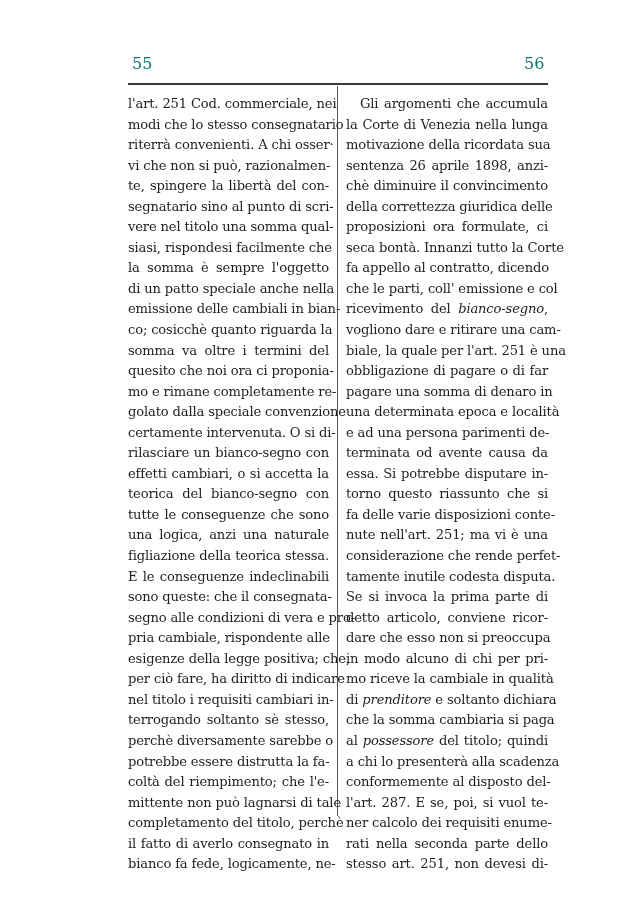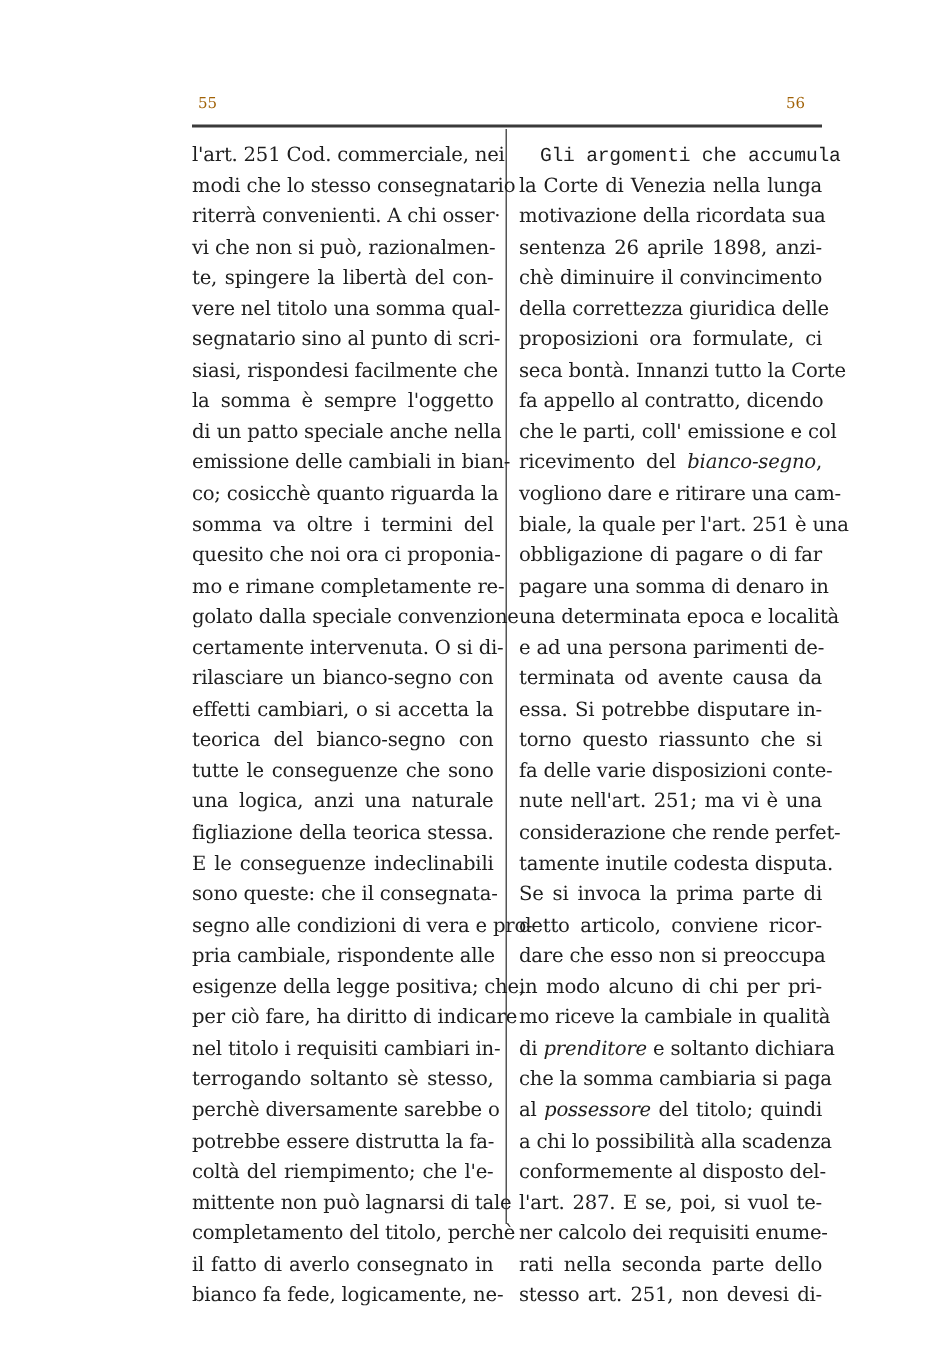--- a/index.html
+++ b/index.html
@@ -1,47 +1,47 @@
 <!DOCTYPE html>
 <html><head>
 <meta charset="utf-8">
 <style>
   html, body { margin: 0; padding: 0; }
   body {
     width: 618px; height: 900px; background: #ffffff; position: relative; overflow: hidden;
     font-family: "DejaVu Serif", "Liberation Serif", serif; color: #1e1e1e;
   }
-  .page-num { position: absolute; top: 64px; font-size: 10px; color: #a16207; }
+  .page-num { position: absolute; top: 54px; font-size: 16px; color: #0f766e; }
   #pn-left { left: 132px; }
   #pn-right { left: 524px; }
   .rule { position: absolute; left: 128px; width: 420px; top: 83px; height: 2px; background: #3a3a3a; }
   .col-divider { position: absolute; left: 337px; top: 86px; height: 730px; width: 1px; background: #555; }
   .col { position: absolute; top: 94px; width: 201px; font-size: 13.1px; line-height: 20.55px; letter-spacing: -0.15px; }
   #col-left { left: 128px; }
   #col-right { left: 346px; width: 202px; }
   .ln { display: block; white-space: nowrap; text-align: justify; text-align-last: justify; height: 20.55px; overflow: visible; }
-  .ln.indent { padding-left: 14px; font-family: Liberation Mono, monospace; }
+  .ln.indent { padding-left: 14px; }
   em { }
 </style>
 </head>
 <body>
 
 <div id="pn-left" class="page-num">55</div>
 <div id="pn-right" class="page-num">56</div>
 <div class="rule"></div>
 <div class="col-divider"></div>
 
 <div id="col-left" class="col">
     <span class="ln">l'art. 251 Cod. commerciale, nei</span>
     <span class="ln">modi che lo stesso consegnatario</span>
     <span class="ln">riterrà convenienti. A chi osser·</span>
     <span class="ln">vi che non si può, razionalmen-</span>
     <span class="ln">te, spingere la libertà del con-</span>
+    <span class="ln">segnatario sino al punto di scri-</span>
     <span class="ln">vere nel titolo una somma qual-</span>
-    <span class="ln">segnatario sino al punto di scri-</span>
     <span class="ln">siasi, rispondesi facilmente che</span>
     <span class="ln">la somma è sempre l'oggetto</span>
     <span class="ln">di un patto speciale anche nella</span>
     <span class="ln">emissione delle cambiali in bian-</span>
     <span class="ln">co; cosicchè quanto riguarda la</span>
     <span class="ln">somma va oltre i termini del</span>
     <span class="ln">quesito che noi ora ci proponia-</span>
     <span class="ln">mo e rimane completamente re-</span>
     <span class="ln">golato dalla speciale convenzione</span>
     <span class="ln">certamente intervenuta. O si di-</span>
@@ -93,19 +93,19 @@
     <span class="ln">considerazione che rende perfet-</span>
     <span class="ln">tamente inutile codesta disputa.</span>
     <span class="ln">Se si invoca la prima parte di</span>
     <span class="ln">detto articolo, conviene ricor-</span>
     <span class="ln">dare che esso non si preoccupa</span>
     <span class="ln">in modo alcuno di chi per pri-</span>
     <span class="ln">mo riceve la cambiale in qualità</span>
     <span class="ln">di <em>prenditore</em> e soltanto dichiara</span>
     <span class="ln">che la somma cambiaria si paga</span>
     <span class="ln">al <em>possessore</em> del titolo; quindi</span>
-    <span class="ln">a chi lo possibilità alla scadenza</span>
+    <span class="ln">a chi lo presenterà alla scadenza</span>
     <span class="ln">conformemente al disposto del-</span>
     <span class="ln">l'art. 287. E se, poi, si vuol te-</span>
     <span class="ln">ner calcolo dei requisiti enume-</span>
     <span class="ln">rati nella seconda parte dello</span>
     <span class="ln">stesso art. 251, non devesi di-</span>
   </div>
 
 </body></html>

